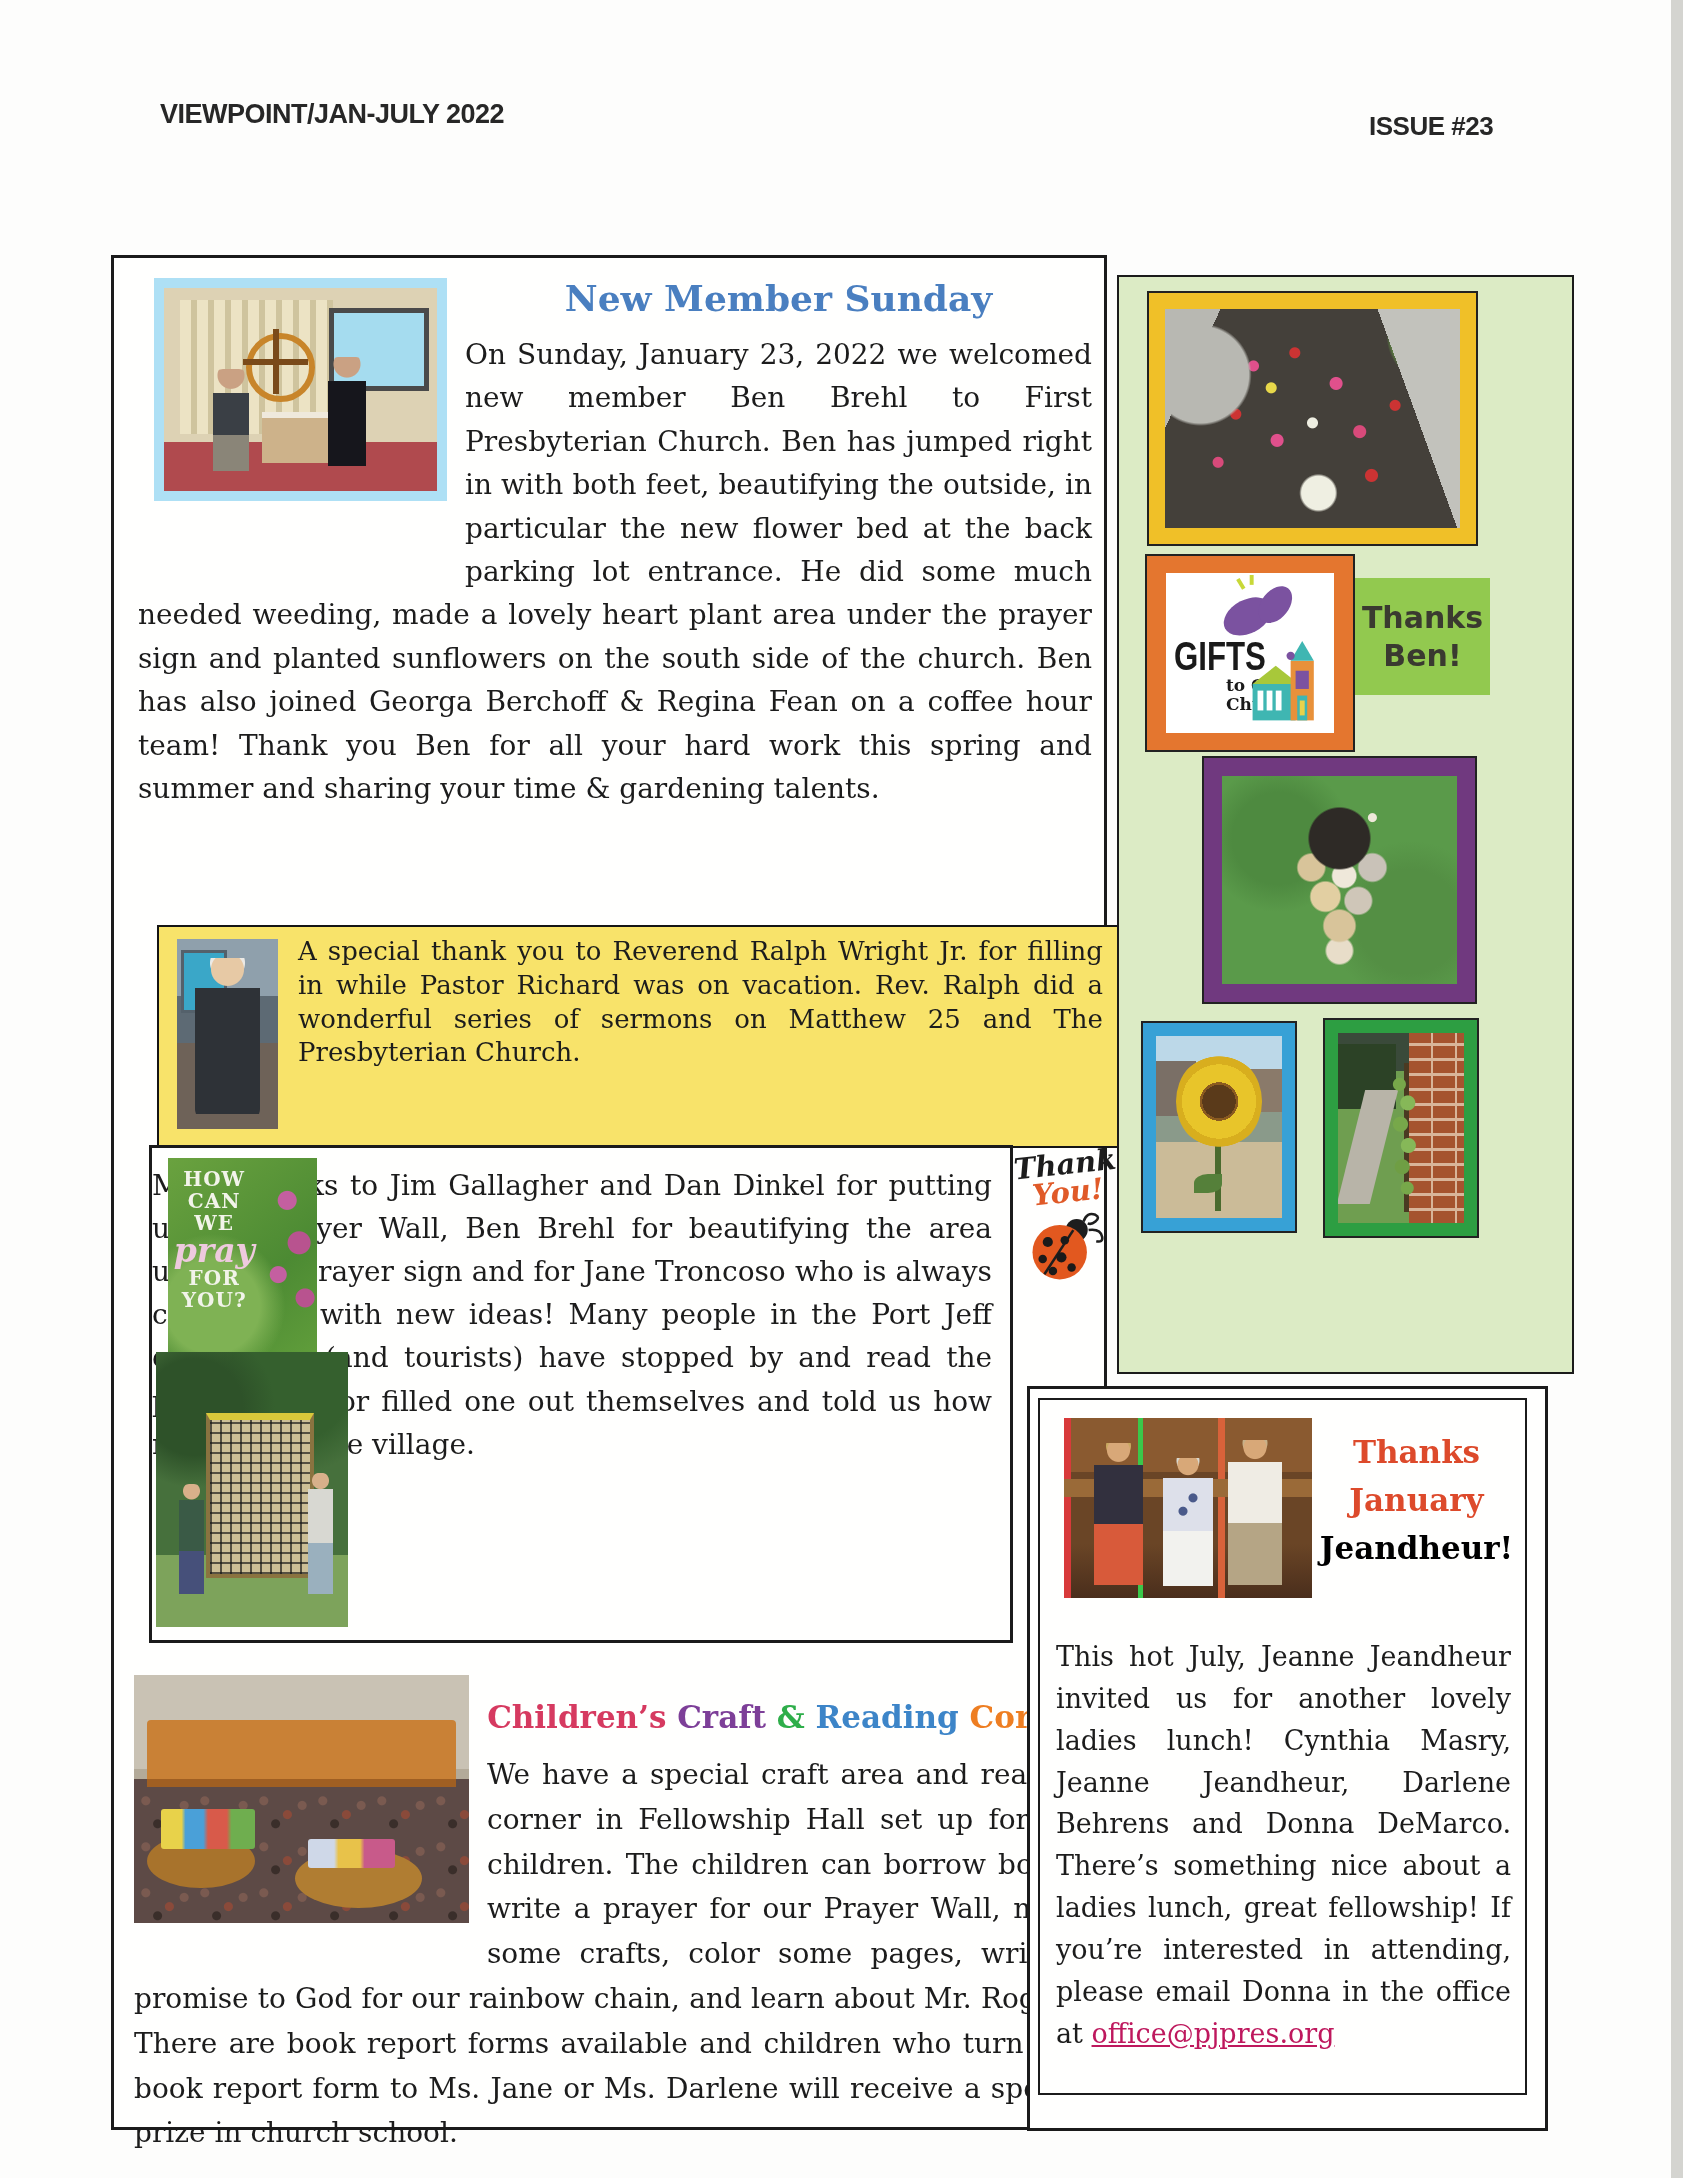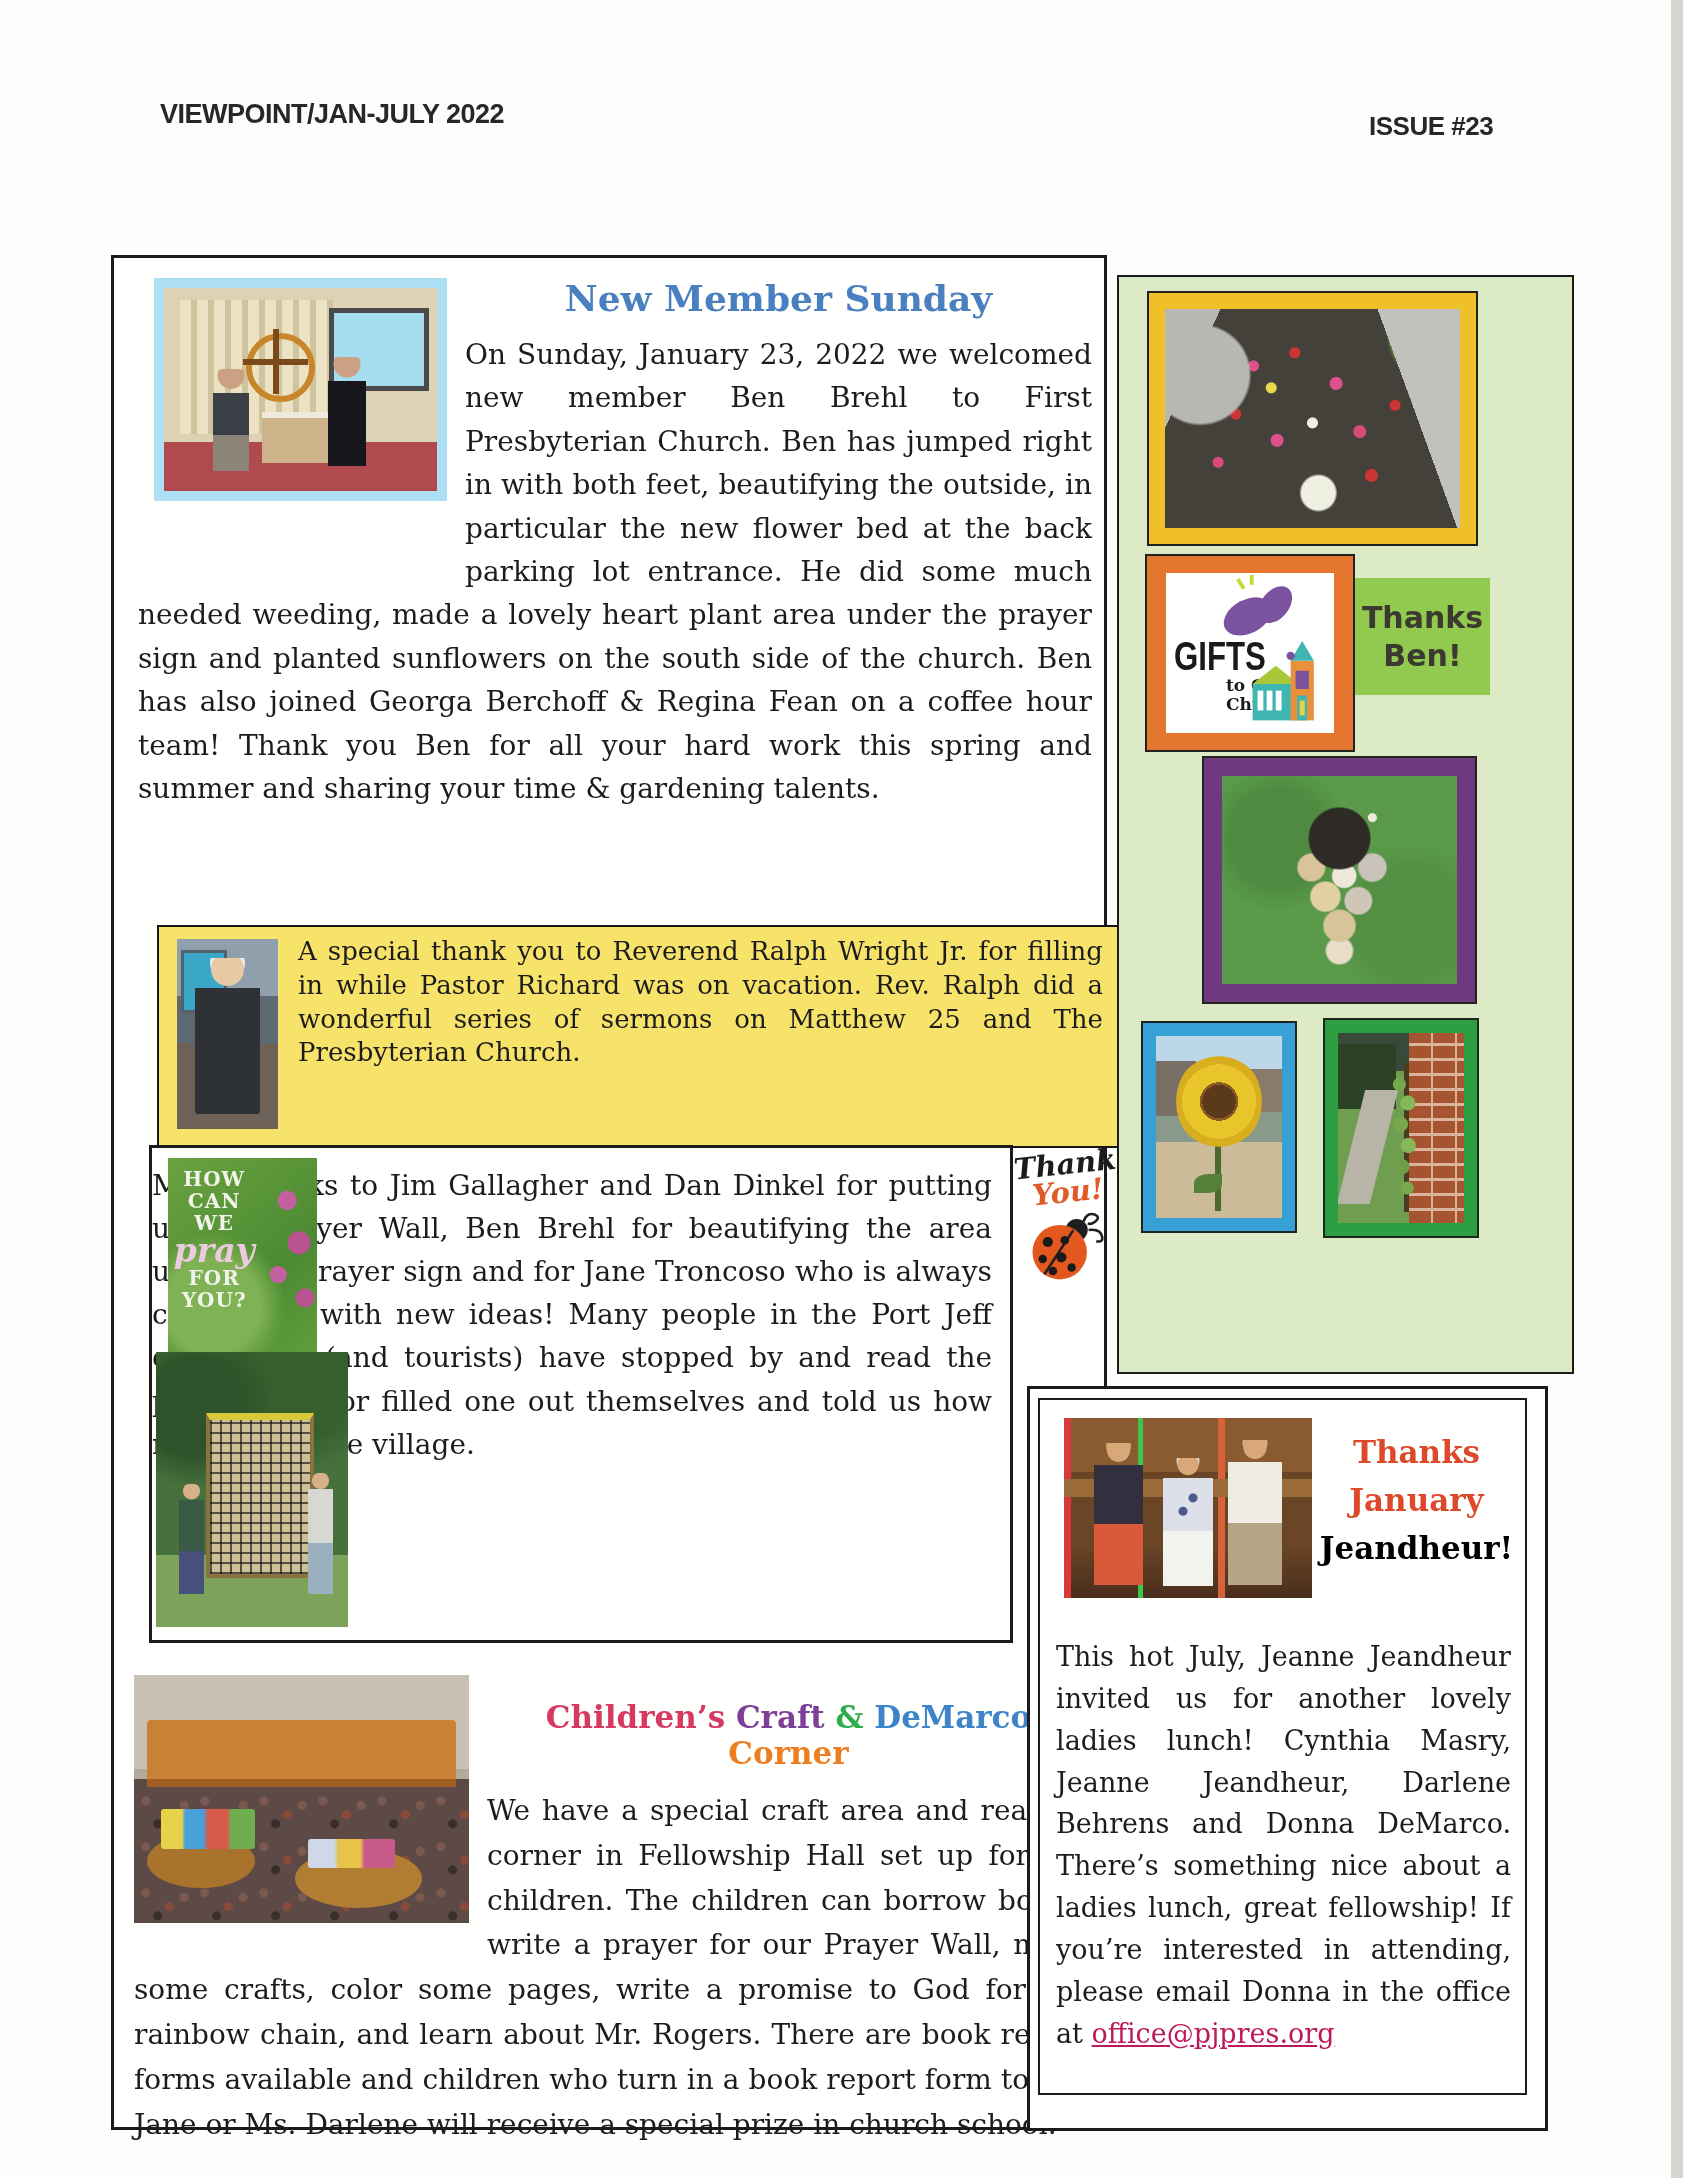--- a/index.html
+++ b/index.html
@@ -274,21 +274,21 @@
         <div class="artChild">
           <div class="pew"></div>
           <div class="floor"></div>
           <div class="tbl1"></div>
           <div class="tbl2"></div>
           <div class="books"></div>
           <div class="craft"></div>
         </div>
       </div>
       <div class="child-head">
-        <span style="color: rgb(214, 58, 96);">Children’s</span><span style="color: rgb(125, 63, 152);"> Craft</span><span style="color: rgb(46, 174, 74);"> &amp; </span><span style="color: rgb(61, 133, 200);">DeMarco</span><span style="color: rgb(238, 126, 34);"> Corner</span>
+        <span style="color: rgb(214, 58, 96);">Children’s</span><span style="color: rgb(125, 63, 152);"> Craft</span><span style="color: rgb(46, 174, 74);"> &amp; </span><span style="color: rgb(61, 133, 200);">Reading</span><span style="color: rgb(238, 126, 34);"> Corner</span>
       </div>
       <p class="body-text j" style="margin:0;line-height:1.6;">We have a special craft area and reading corner in Fellowship Hall set up for the children. The children can borrow books, write a prayer for our Prayer Wall, make some crafts, color some pages, write a promise to God for our rainbow chain, and learn about Mr. Rogers. There are book report forms available and children who turn in a book report form to Ms. Jane or Ms. Darlene will receive a special prize in church school.</p>
     </div>
   </div>
 
   <div class="abs" id="greenpanel">
 
     <div class="mat" style="left:28px;top:14px;width:331px;height:255px;background:#f0c028;">
       <div class="ph" style="left:16px;top:16px;right:16px;bottom:16px;">
           <div class="artFlower"></div>

